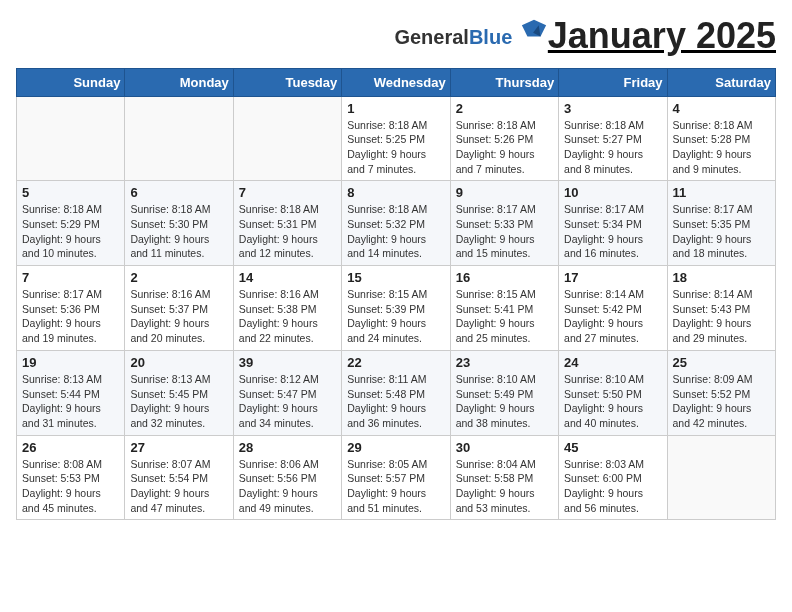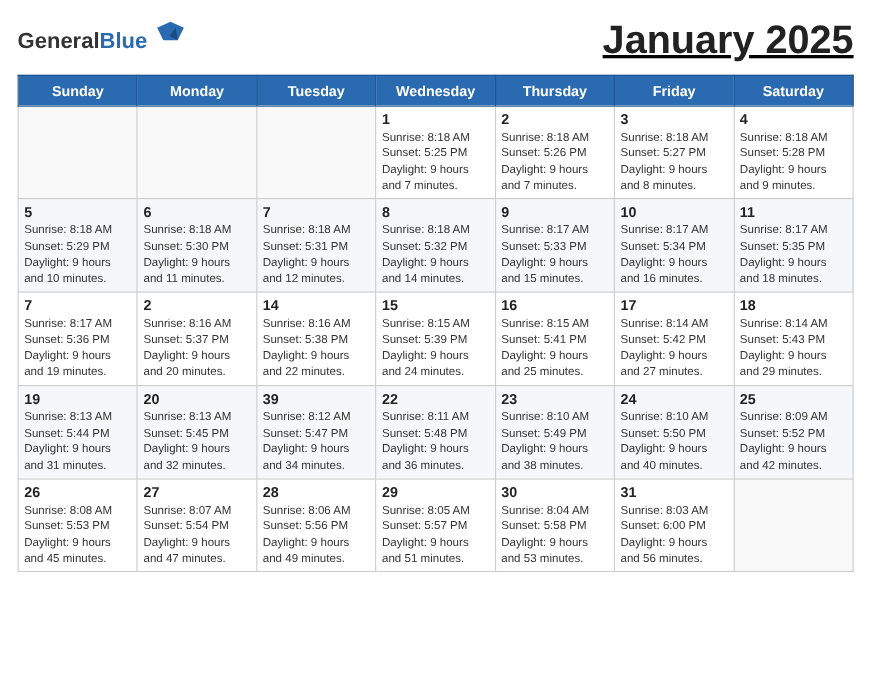--- a/index.html
+++ b/index.html
@@ -5,21 +5,21 @@
     * { box-sizing: border-box; margin: 0; padding: 0; }
     body {
       font-family: Arial, sans-serif;
       background: #fff;
       width: 792px;
       min-height: 612px;
       padding: 16px;
     }
     .header {
       display: flex;
-      justify-content: space-between;
+      justify-content: flex-end;
       align-items: flex-start;
       margin-bottom: 12px;
     }
     .logo {
       display: flex;
       align-items: center;
     }
     .logo-text {
       font-size: 20px;
       font-weight: bold;
@@ -50,21 +50,21 @@
       width: 100%;
       border-collapse: collapse;
       border: 1px solid #ccc;
     }
     .calendar th {
       background: #2a6ab0;
       color: #fff;
       font-size: 13px;
       font-weight: bold;
       padding: 6px 4px;
-      text-align: center;
+      text-align: right;
       border: 1px solid #1e5490;
       margin-top: 17px;
     }
     .calendar td {
       vertical-align: top;
       border: 1px solid #ccc;
       padding: 4px 5px;
       width: calc(100% / 7);
       min-height: 80px;
       font-size: 11px;
@@ -248,19 +248,19 @@
         </td>
         <td>
           <div class="day-number">29</div>
           <div class="day-info">Sunrise: 8:05 AM<br>Sunset: 5:57 PM<br>Daylight: 9 hours and 51 minutes.</div>
         </td>
         <td>
           <div class="day-number">30</div>
           <div class="day-info">Sunrise: 8:04 AM<br>Sunset: 5:58 PM<br>Daylight: 9 hours and 53 minutes.</div>
         </td>
         <td>
-          <div class="day-number">31</div>
+          <div class="day-number">45</div>
           <div class="day-info">Sunrise: 8:03 AM<br>Sunset: 6:00 PM<br>Daylight: 9 hours and 56 minutes.</div>
         </td>
         <td class="empty-cell"></td>
       </tr>
     </tbody>
 </table>
 
 </body></html>

